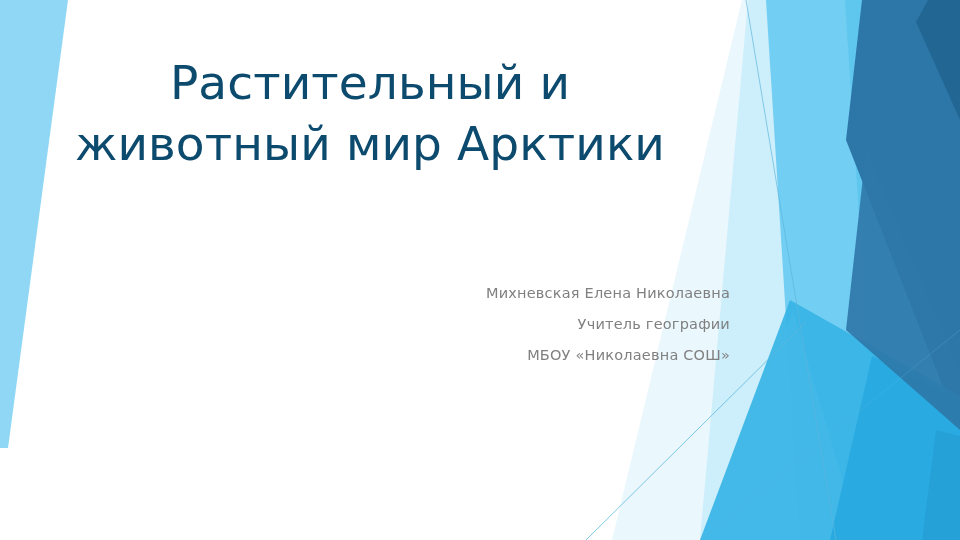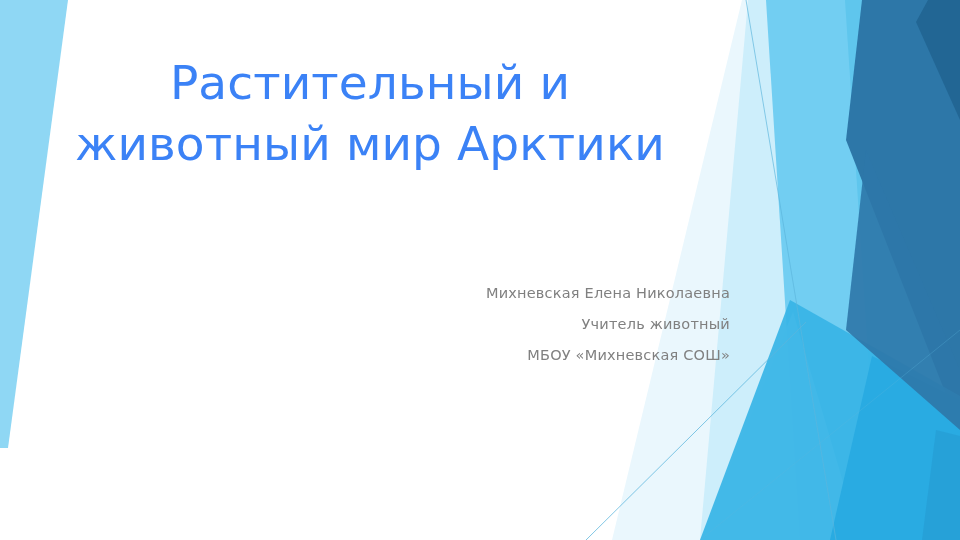--- a/index.html
+++ b/index.html
@@ -34,21 +34,21 @@
     width: 620px;
     text-align: center;
   }
   #slide-title {
     margin: 0;
     font-family: "DejaVu Sans", "Liberation Sans", sans-serif;
     font-weight: 400;
     font-size: 47px;
     line-height: 1.30;
     letter-spacing: 0.1px;
-    color: #3b82f6;
+    color: #0c4a6e;
     white-space: pre-line;
   }
   #subtitle-block {
     position: absolute;
     left: 300px;
     top: 278px;
     width: 430px;
     text-align: right;
   }
   .subtitle-line {
@@ -103,18 +103,18 @@
 
   <div class="content">
 
     <div id="title-block">
       <h1 id="slide-title">Растительный и
 животный мир Арктики</h1>
     </div>
 
     <div id="subtitle-block">
       <p class="subtitle-line">Михневская Елена Николаевна</p>
-      <p class="subtitle-line">Учитель животный</p>
-      <p class="subtitle-line">МБОУ «Михневская СОШ»</p>
+      <p class="subtitle-line">Учитель географии</p>
+      <p class="subtitle-line">МБОУ «Николаевна СОШ»</p>
     </div>
 
   </div>
 </div>
 
 </body></html>

